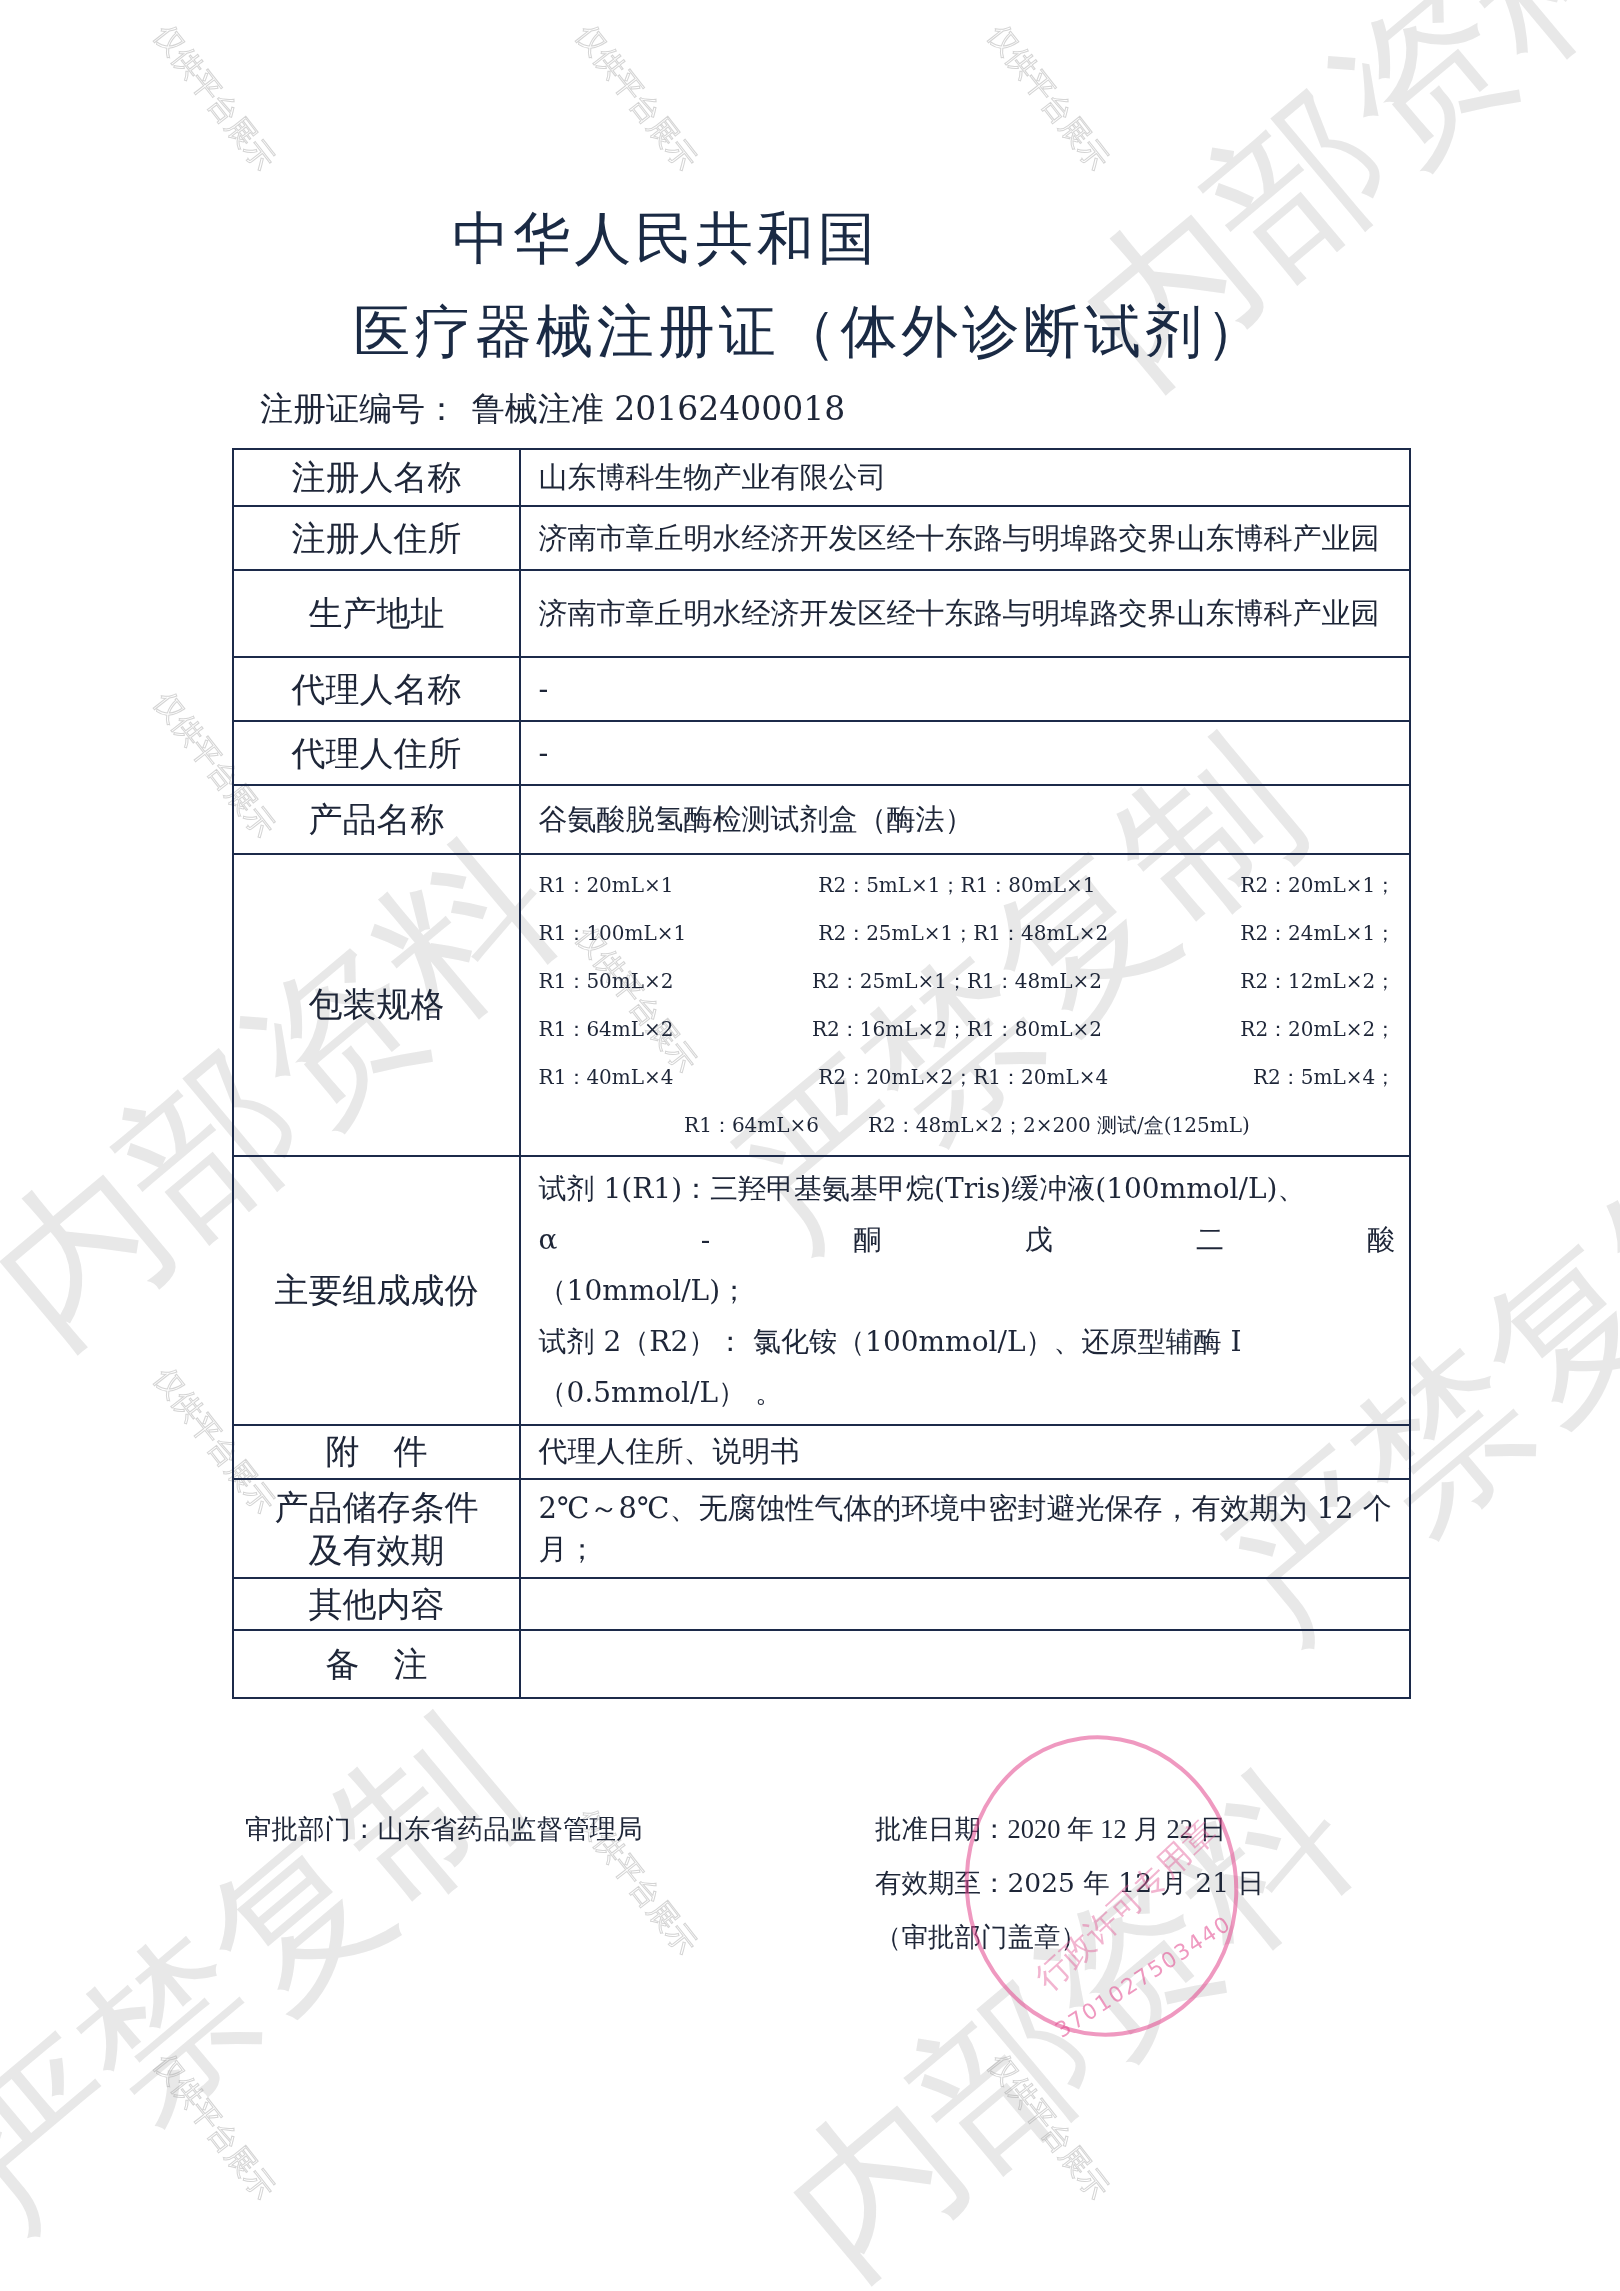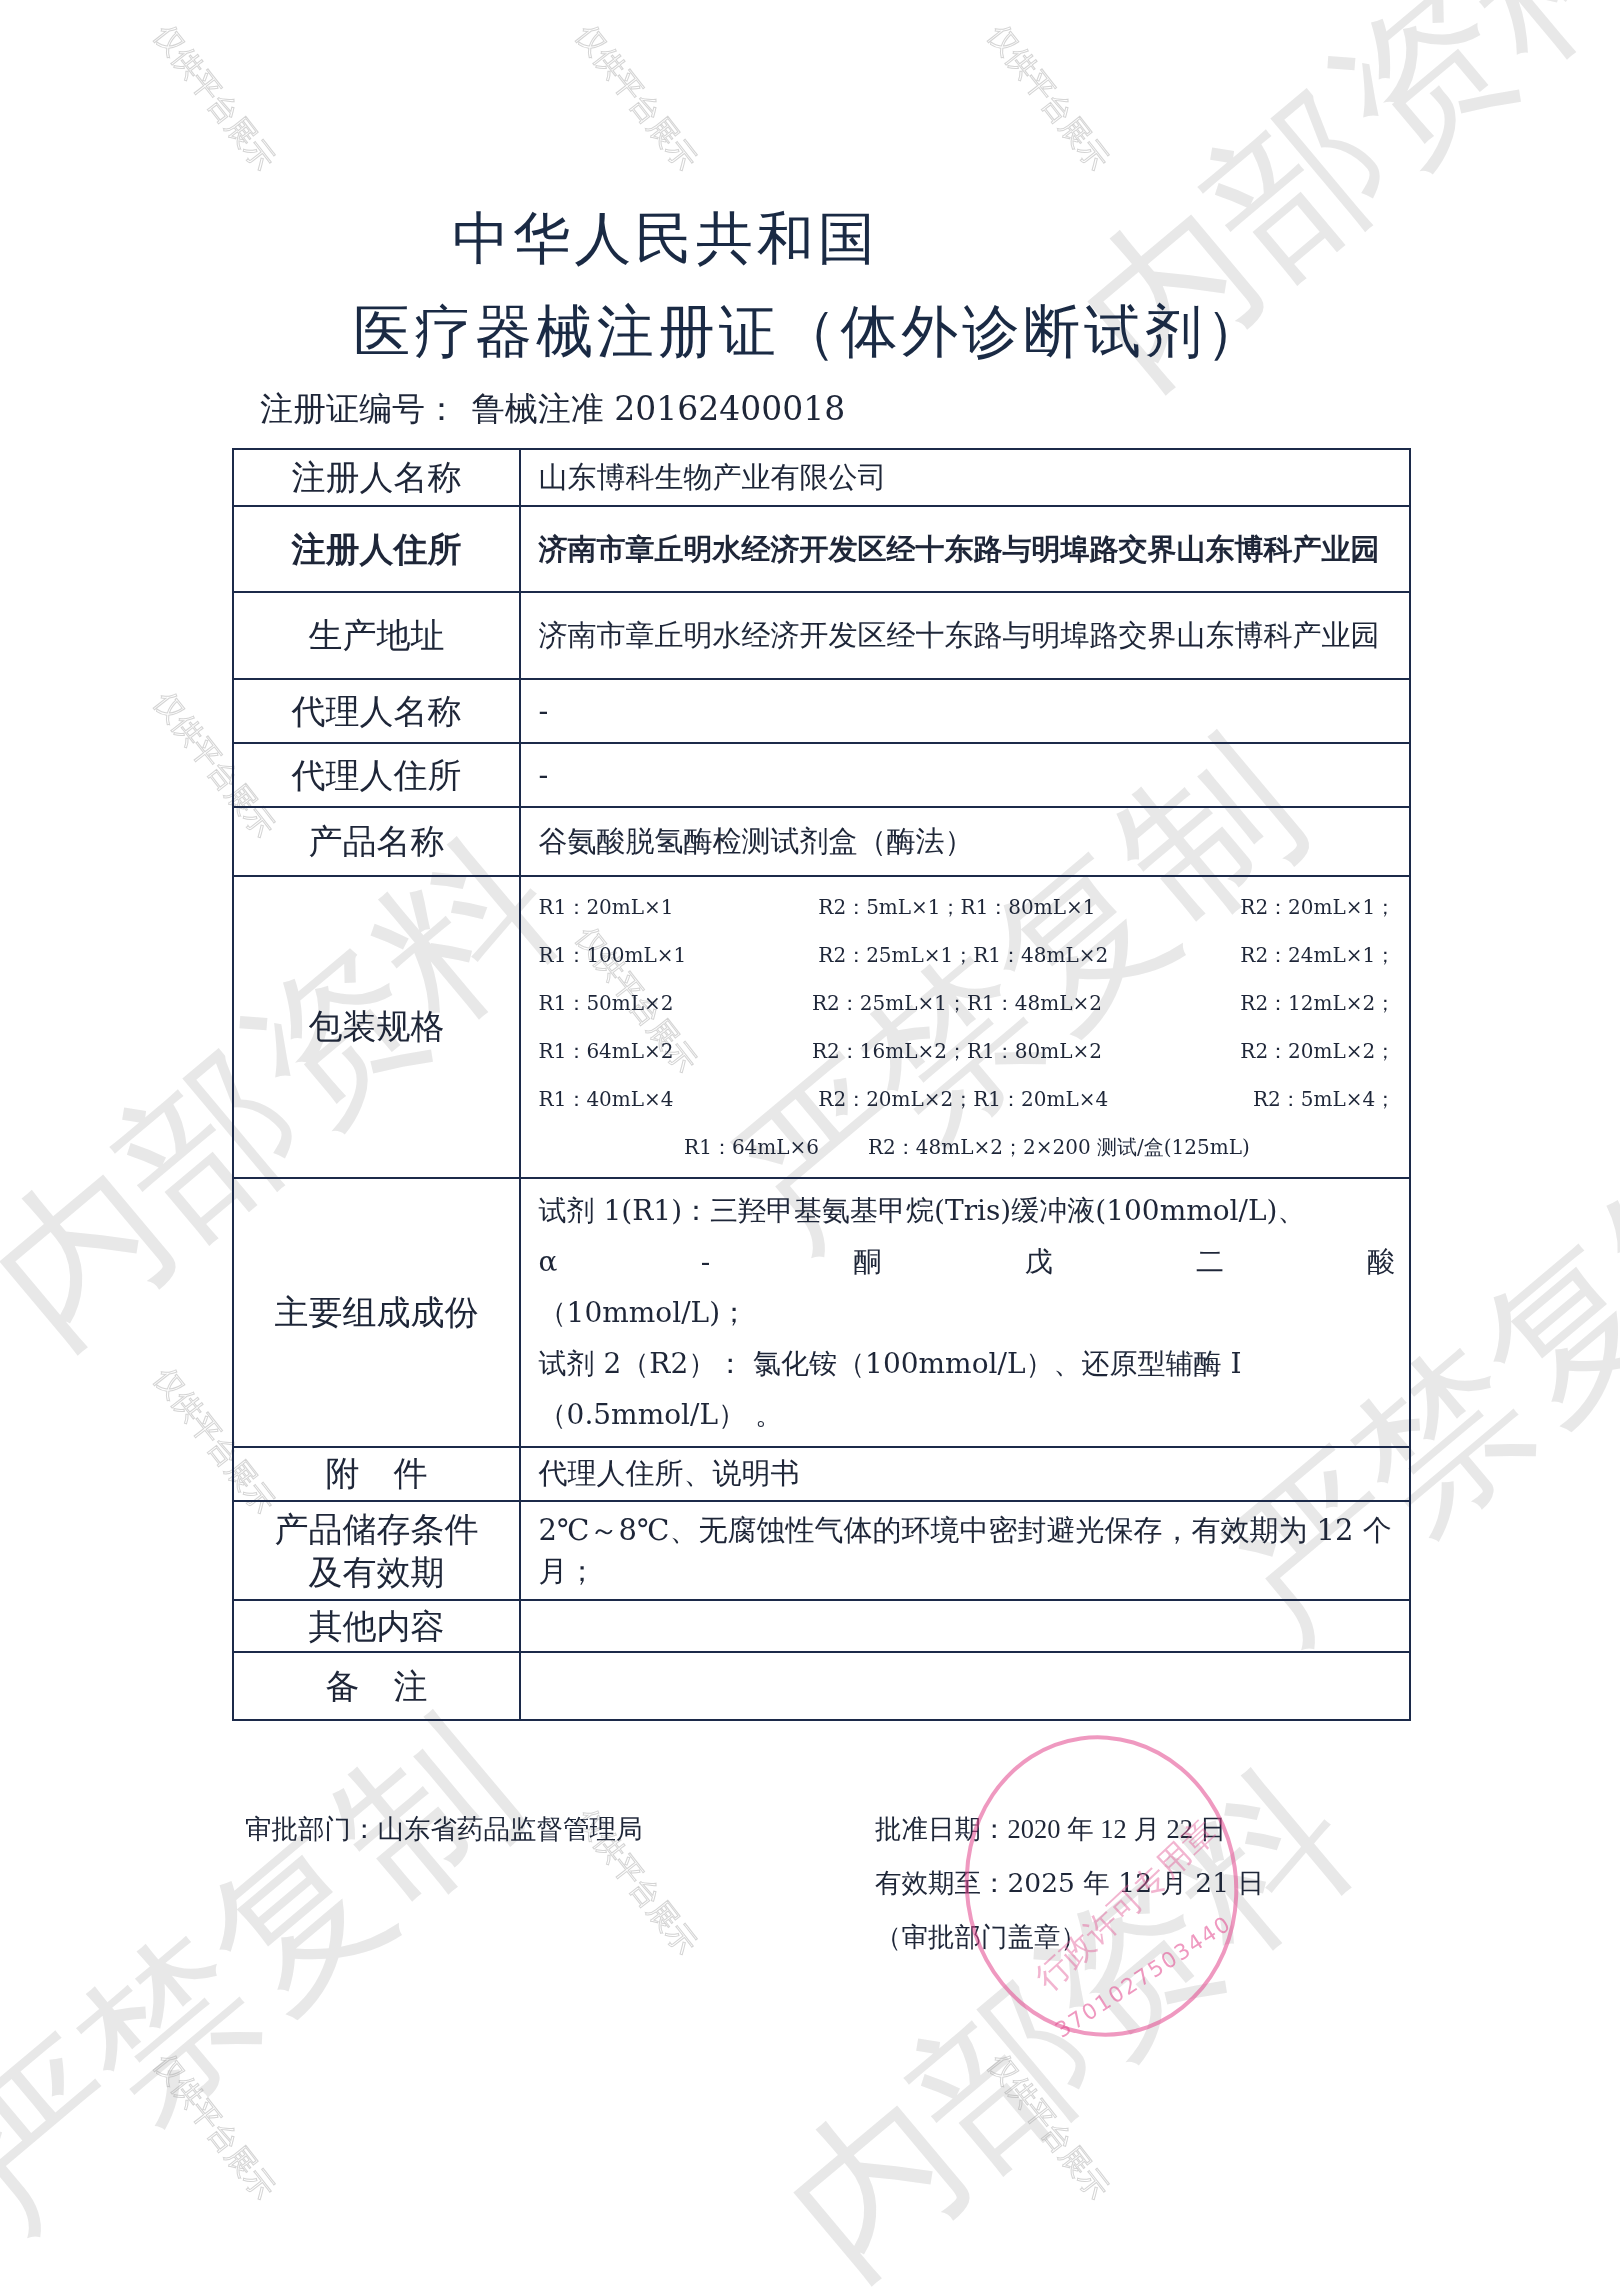--- a/index.html
+++ b/index.html
@@ -63,21 +63,21 @@
   <div class="regno">
     <span>注册证编号：</span><span class="num">鲁械注准 20162400018</span>
   </div>
 
   <table class="cert">
     <tbody>
         <tr style="height:57px;">
       <td class="lab">注册人名称</td>
       <td class="val">山东博科生物产业有限公司</td>
     </tr>
-    <tr style="height:86px;font-weight:bold;">
+    <tr style="height:64px;">
       <td class="lab">注册人住所</td>
       <td class="val">济南市章丘明水经济开发区经十东路与明埠路交界山东博科产业园</td>
     </tr>
     <tr style="height:87px;">
       <td class="lab">生产地址</td>
       <td class="val">济南市章丘明水经济开发区经十东路与明埠路交界山东博科产业园</td>
     </tr>
     <tr style="height:64px;">
       <td class="lab">代理人名称</td>
       <td class="val">-</td>

